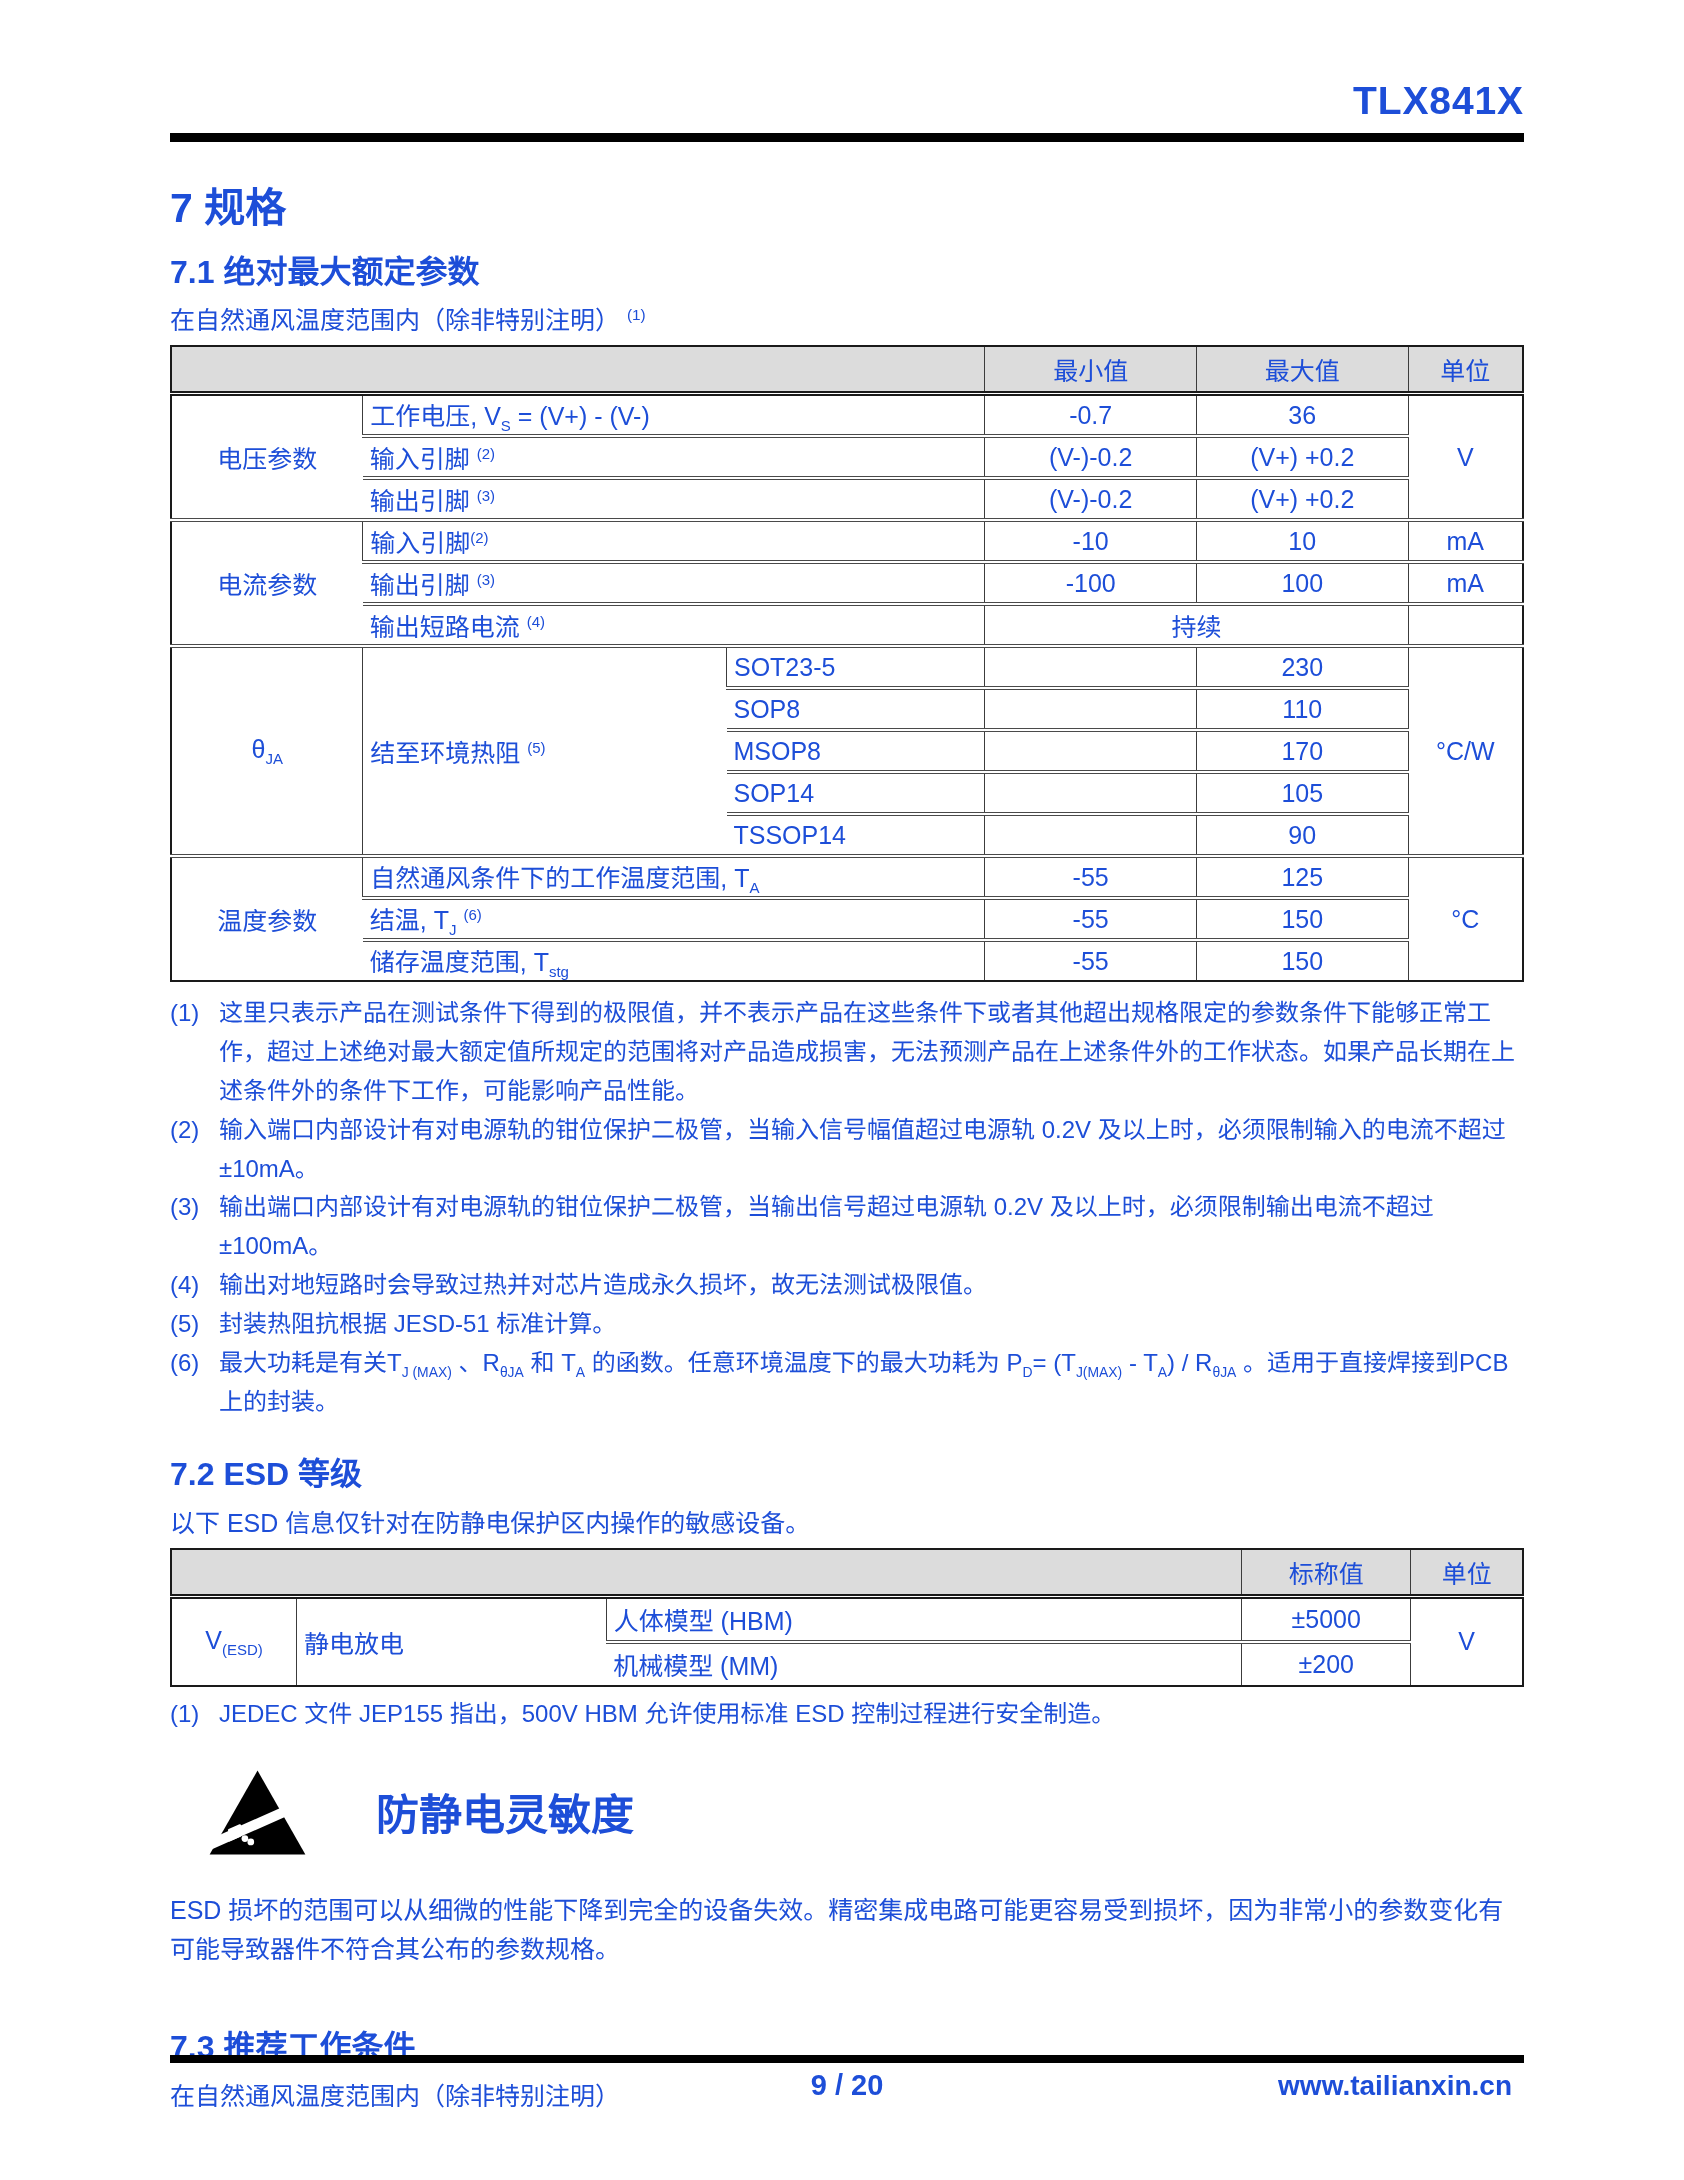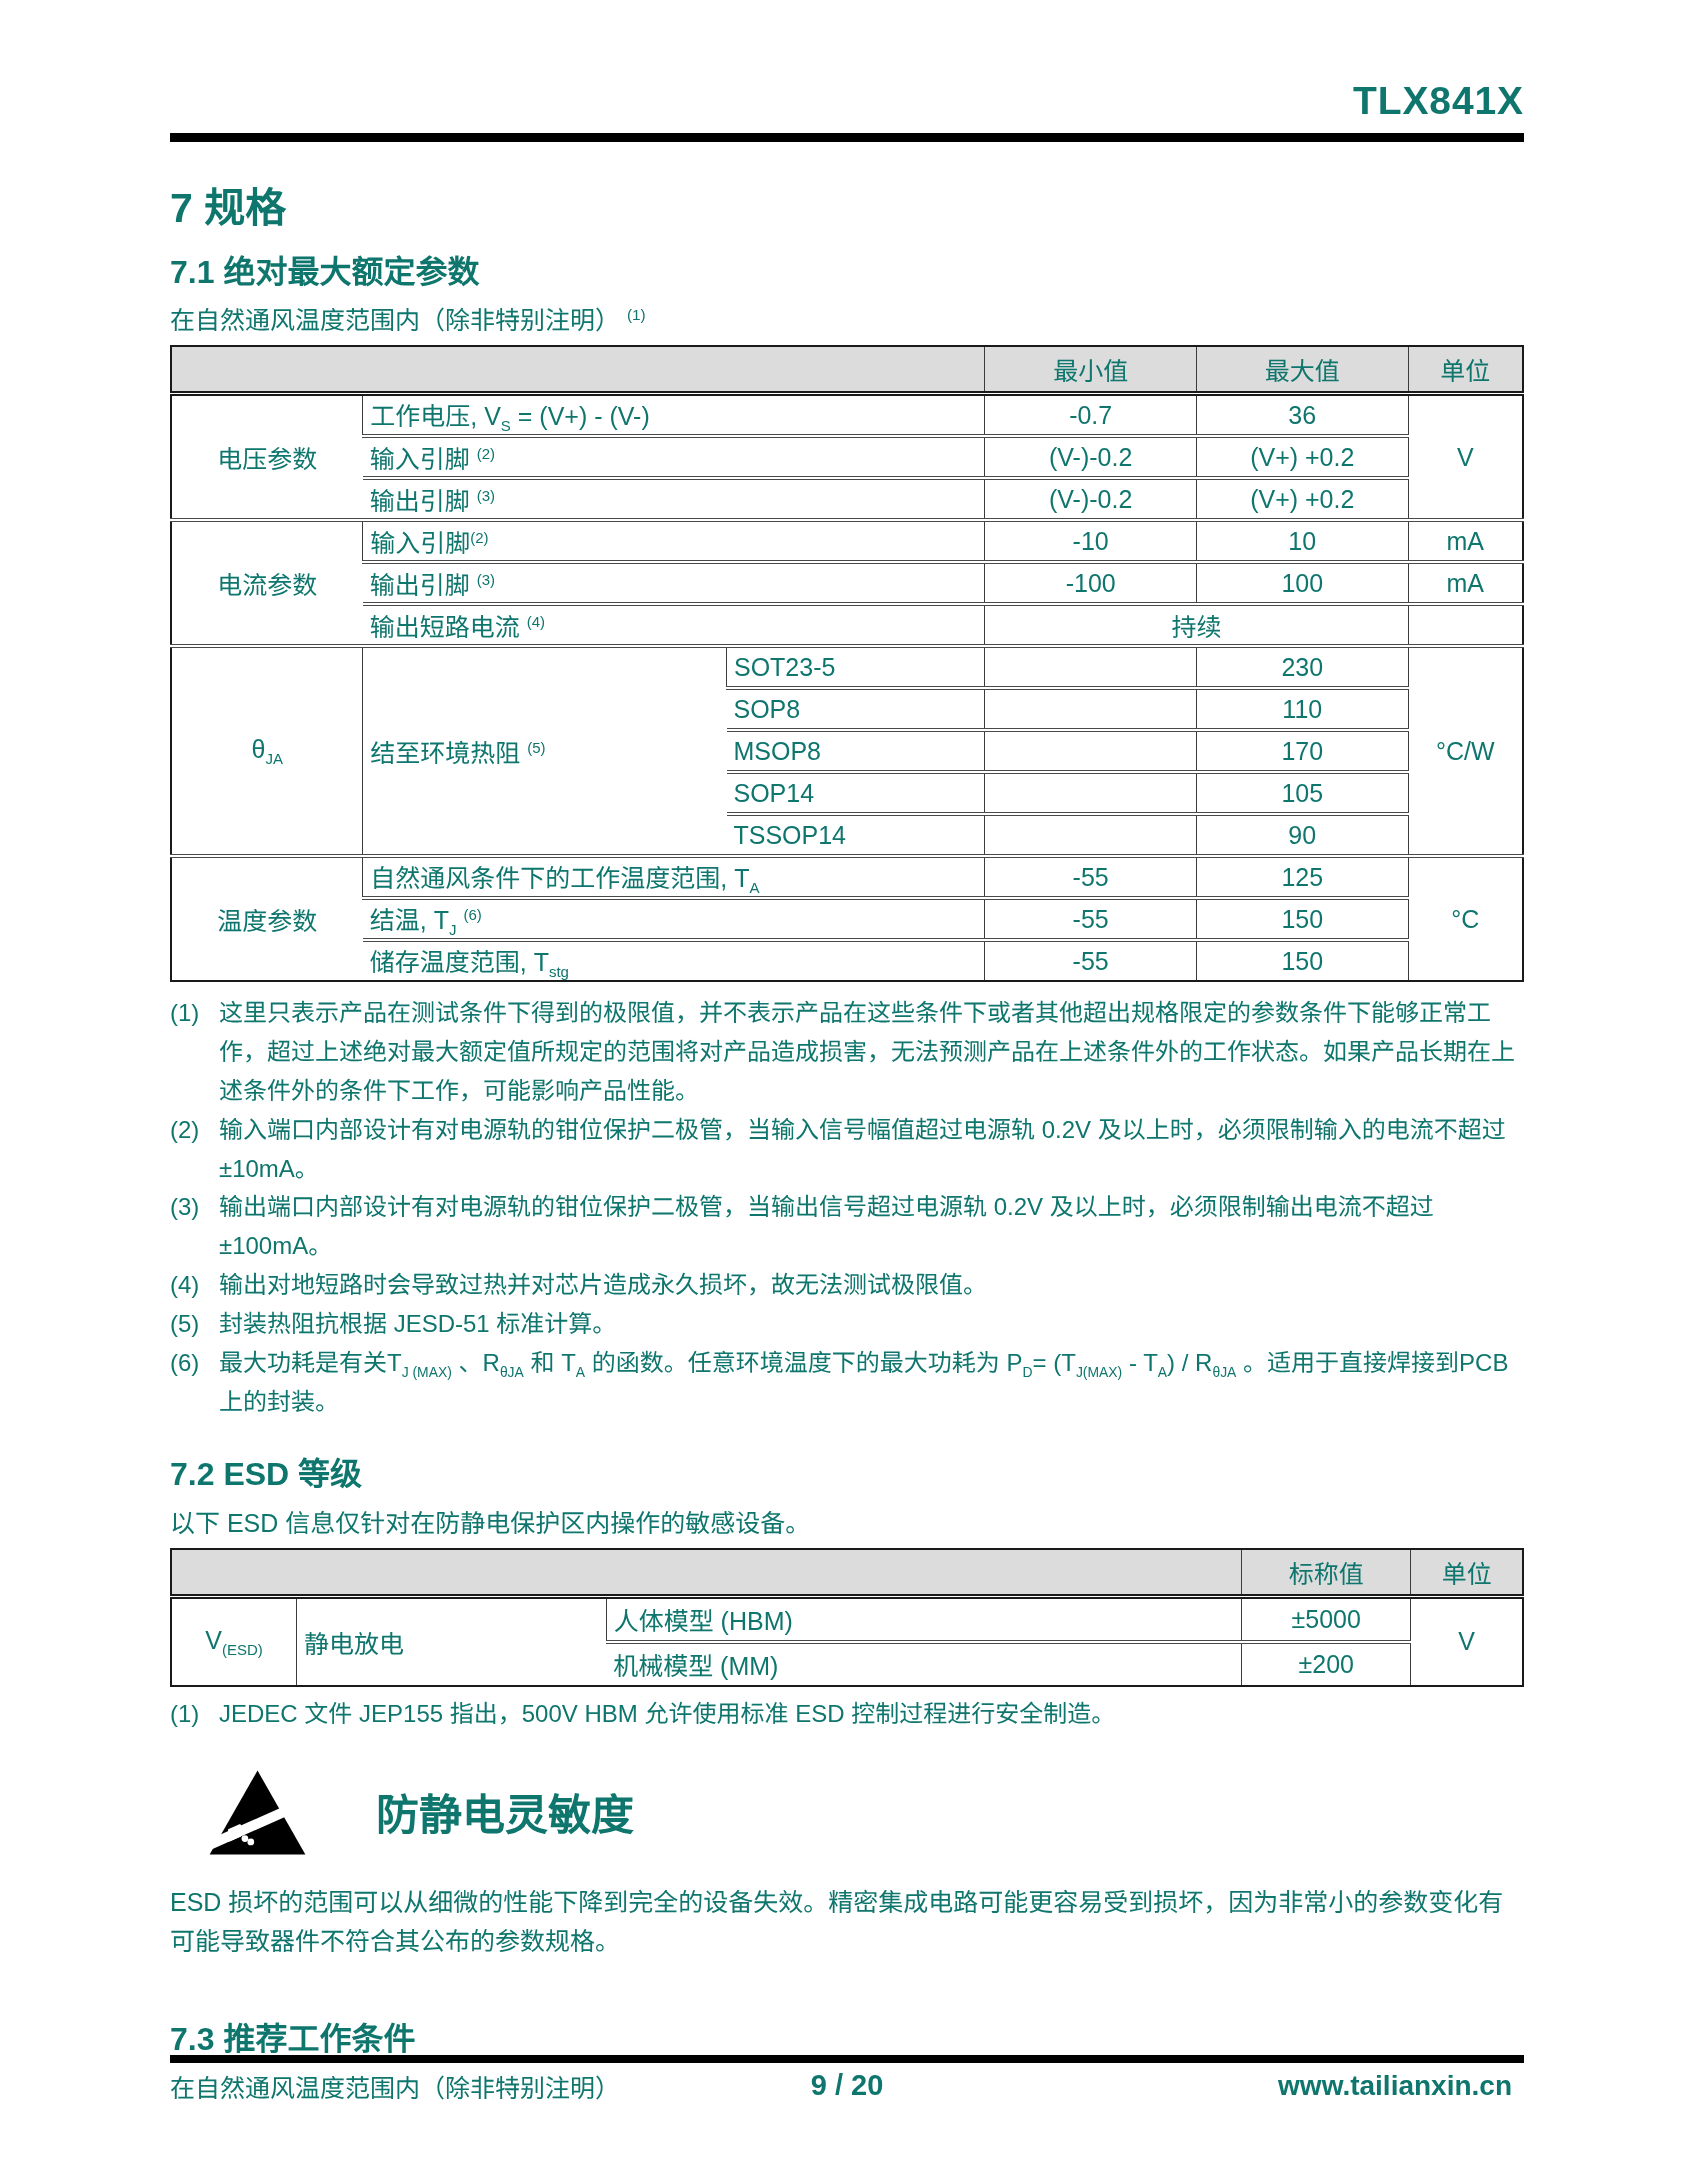--- a/index.html
+++ b/index.html
@@ -1,20 +1,20 @@
 <!DOCTYPE html>
 <html lang="zh-CN" style="font-size:13.6px"><head>
 <meta charset="utf-8">
 <style>
   html,body{margin:0;padding:0;background:#ffffff;}
   .page{
     position:relative;
     width:1640px;height:2181px;
     background:#ffffff;
-    color:#0f766e;
+    color:#1d4ed8;
     font-family:"Liberation Sans","DejaVu Sans",sans-serif;
     overflow:hidden;
   }
   .content{position:absolute;left:170px;top:0;width:1354px;}
 
   
   .doc-header{padding-top:80px;text-align:right;}
   .doc-title{font-size:39px;font-weight:bold;letter-spacing:0.9px;line-height:1.1;}
   .header-rule{margin-top:10.2px;height:8.5px;background:#000;}
 
@@ -47,21 +47,21 @@
   .note{display:flex;line-height:1.62;}
   .note-num{flex:0 0 49px;}
   .note-text{flex:1;}
   .note-text sub{font-size:0.58em;}
   .esd-note{margin-top:8.5px;}
 
   
   .esd-banner{margin-top:34px;display:flex;align-items:flex-start;padding-left:37px;}
   .esd-icon{width:101px;height:89px;flex:0 0 auto;}
   .esd-banner-title{margin-left:68px;margin-top:12px;font-size:43px;font-weight:bold;}
-  .esd-para{margin-top:26px;font-size:25px;line-height:1.55;}
+  .esd-para{margin-top:34px;font-size:25px;line-height:1.55;}
 
   
   .footer{position:absolute;left:170px;top:2055px;width:1354px;}
   .footer-rule{height:7.7px;background:#000;}
   .footer-row{position:relative;margin-top:6.8px;height:36px;}
   .footer-page{position:absolute;left:0;right:0;text-align:center;
     font-size:29px;font-weight:bold;}
   .footer-site{position:absolute;right:12px;top:0.9px;font-size:28px;font-weight:bold;}
 </style>
 </head>

